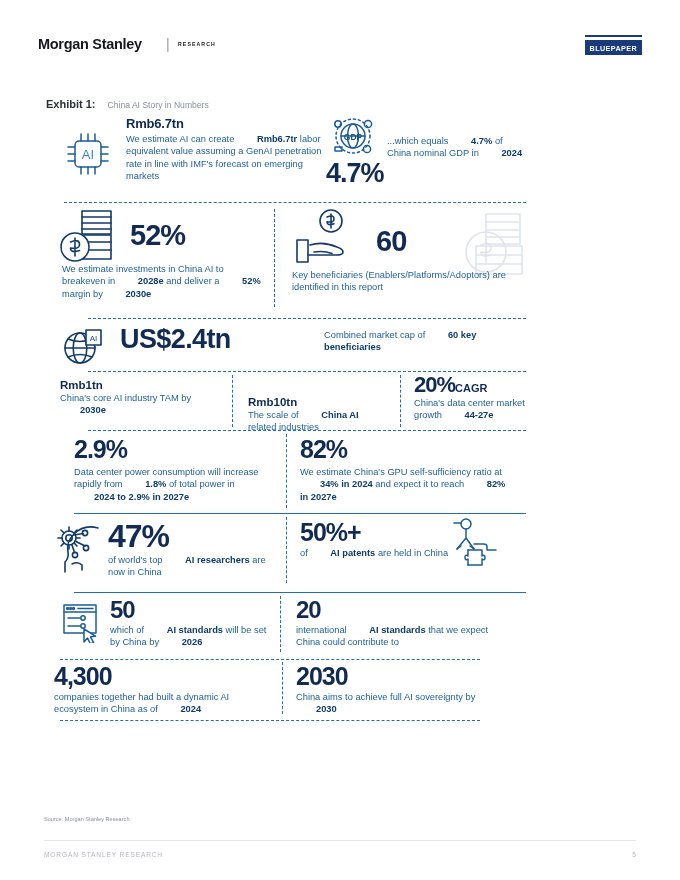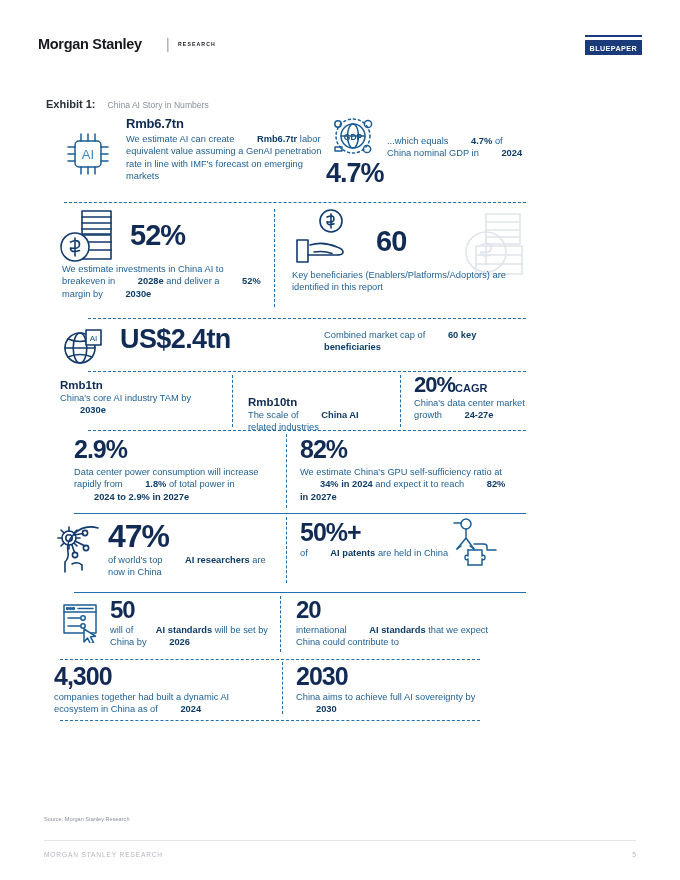--- a/index.html
+++ b/index.html
@@ -268,21 +268,21 @@
         </div>
       </div>
 
       <span class="vsep-dash" style="left:354px;top:3px;height:52px;"></span>
 
       <div style="position:absolute;left:368px;top:2px;width:120px;">
         <div style="white-space:nowrap;">
           <span class="bignum" style="font-size:22px;">20%</span><span class="bignum" style="font-size:11px;letter-spacing:0;">CAGR</span>
         </div>
         <div class="body-txt" style="margin-top:1px;">
-          <span>China's data center market growth </span><b>24-27e</b>
+          <span>China's data center market growth </span><b>44-27e</b>
         </div>
       </div>
     </div>
 
     <div class="sep-dash" style="margin:0 0 0 42px;width:438px;"></div>
 
     <div class="row" style="height:82px;">
 
       <div style="position:absolute;left:28px;top:6px;width:198px;">
         <div class="bignum" style="font-size:25px;">2.9%</div>
@@ -379,21 +379,21 @@
             <line x1="8" y1="25" x2="20" y2="25"></line>
               <circle cx="23" cy="25" r="2.2"></circle>
             <path d="M24 28 l0 13 l3.5 -4 l3 6 l3 -1.6 l-3 -5.6 l5 -0.6 z" fill="#ffffff"></path>
           </g>
         </svg>
       </span>
 
       <div style="position:absolute;left:64px;top:5px;width:160px;">
         <div class="bignum" style="font-size:24px;">50</div>
         <div class="body-txt" style="margin-top:2px;">
-          <span>will of </span><b>AI standards</b><span> will be set by China by </span><b>2026</b>
+          <span>which of </span><b>AI standards</b><span> will be set by China by </span><b>2026</b>
         </div>
       </div>
 
       <span class="vsep-dash" style="left:234px;top:3px;height:56px;"></span>
 
       <div style="position:absolute;left:250px;top:5px;width:216px;">
         <div class="bignum" style="font-size:24px;">20</div>
         <div class="body-txt" style="margin-top:2px;">
           <span>international </span><b>AI standards</b><span> that we expect China could contribute to</span>
         </div>

